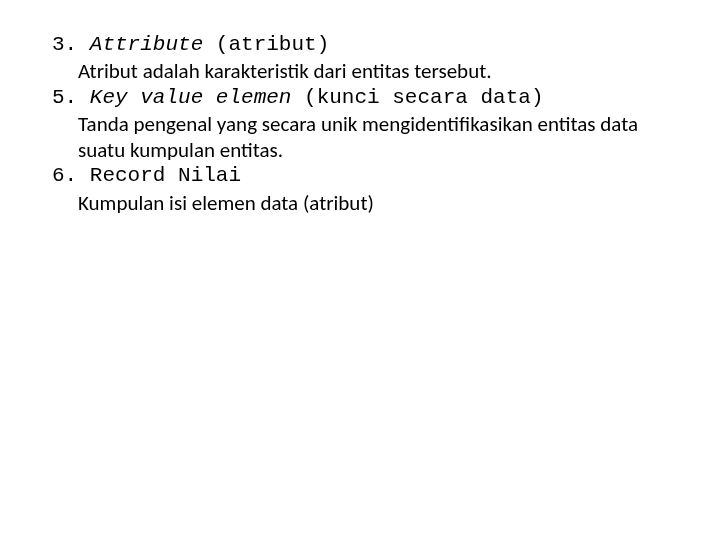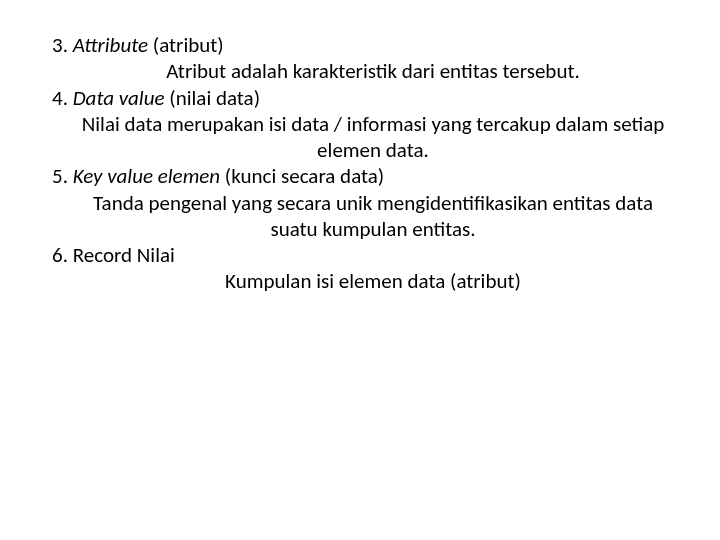--- a/index.html
+++ b/index.html
@@ -15,51 +15,45 @@
       font-size: 21px;
       color: #000000;
       padding: 32px 52px 0 52px;
       line-height: 1.25;
     }
     .entry {
       margin-bottom: 0;
     }
     .num-line {
       display: block;
+      font-family: Liberation Mono, monospace;
     }
     .desc-line {
       display: block;
       padding-left: 26px;
-      text-align: center;
     }
     .italic {
       font-style: italic;
     }
     .num {
       display: inline;
     }
   </style>
 </head>
 <body>
 
 <div>
 
   <div class="entry">
     <span class="num-line">
       <span class="num">3. </span><span class="italic">Attribute</span><span> (atribut)</span>
     </span>
     <span class="desc-line">Atribut adalah karakteristik dari  entitas tersebut.</span>
   </div>
 
-  <div class="entry">
-    <span class="num-line">
-      <span class="num">4. </span><span class="italic">Data value</span><span> (nilai data)</span>
-    </span>
-    <span class="desc-line">Nilai data merupakan isi data / informasi yang tercakup dalam setiap elemen data.</span>
-  </div>
 
   <div class="entry">
     <span class="num-line">
       <span class="num">5. </span><span class="italic">Key value elemen</span><span> (kunci secara data)</span>
     </span>
     <span class="desc-line">Tanda pengenal yang secara unik mengidentifikasikan entitas data suatu kumpulan entitas.</span>
   </div>
 
   <div class="entry">
     <span class="num-line">

